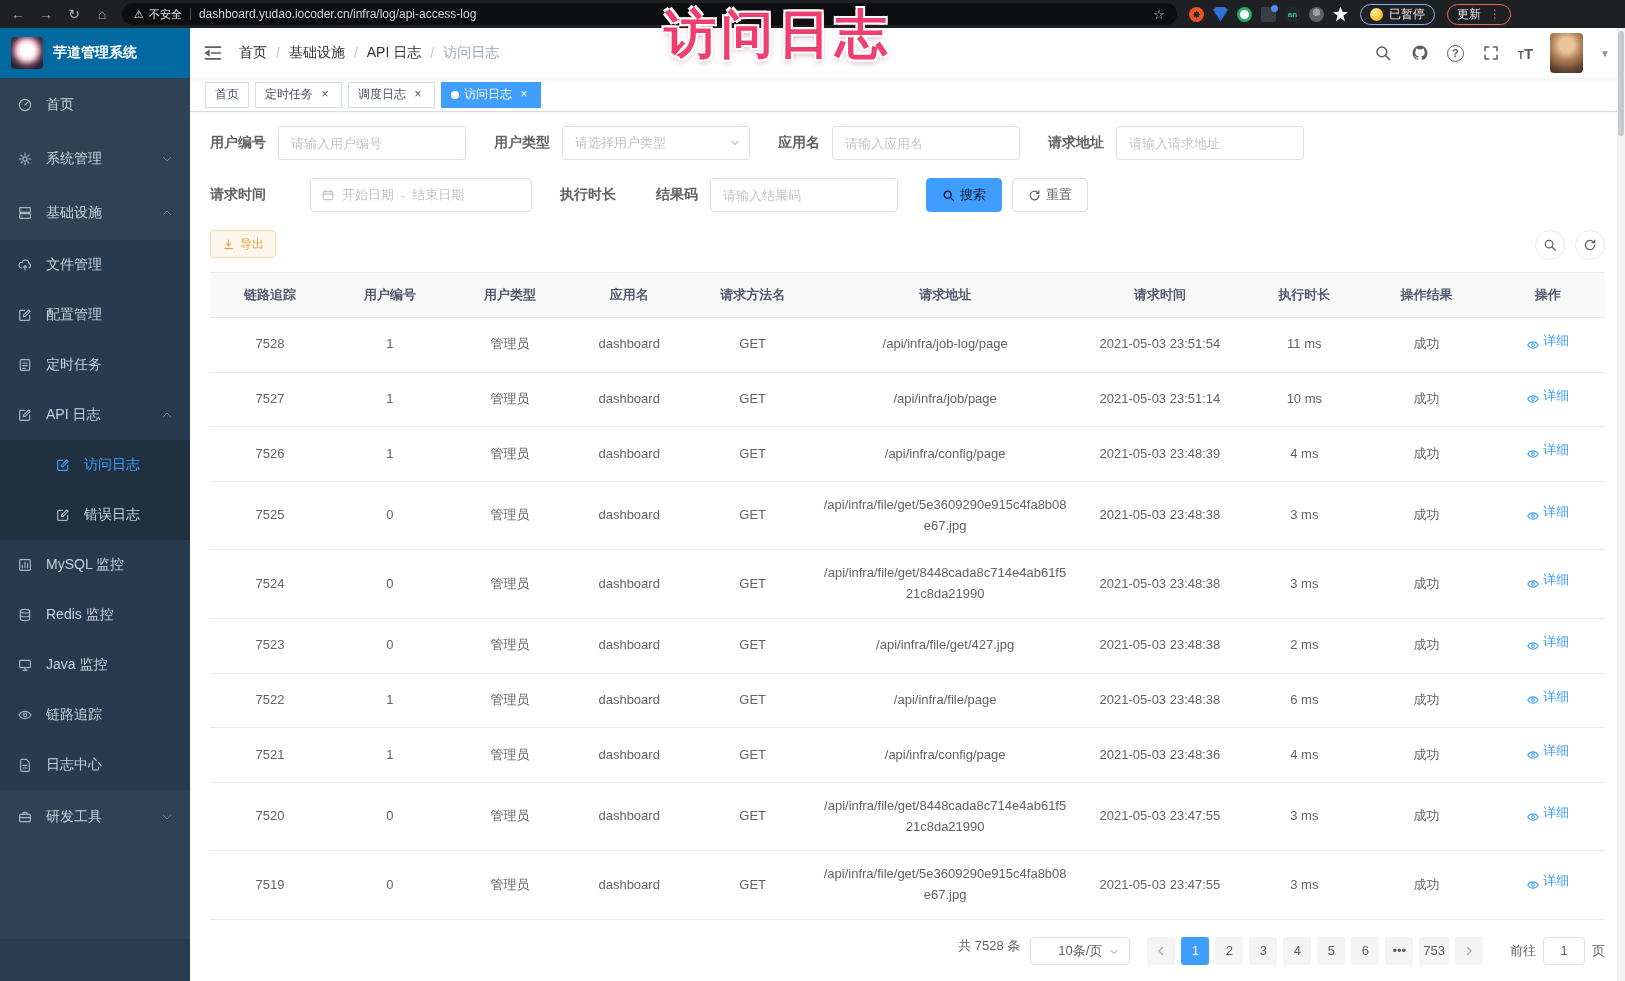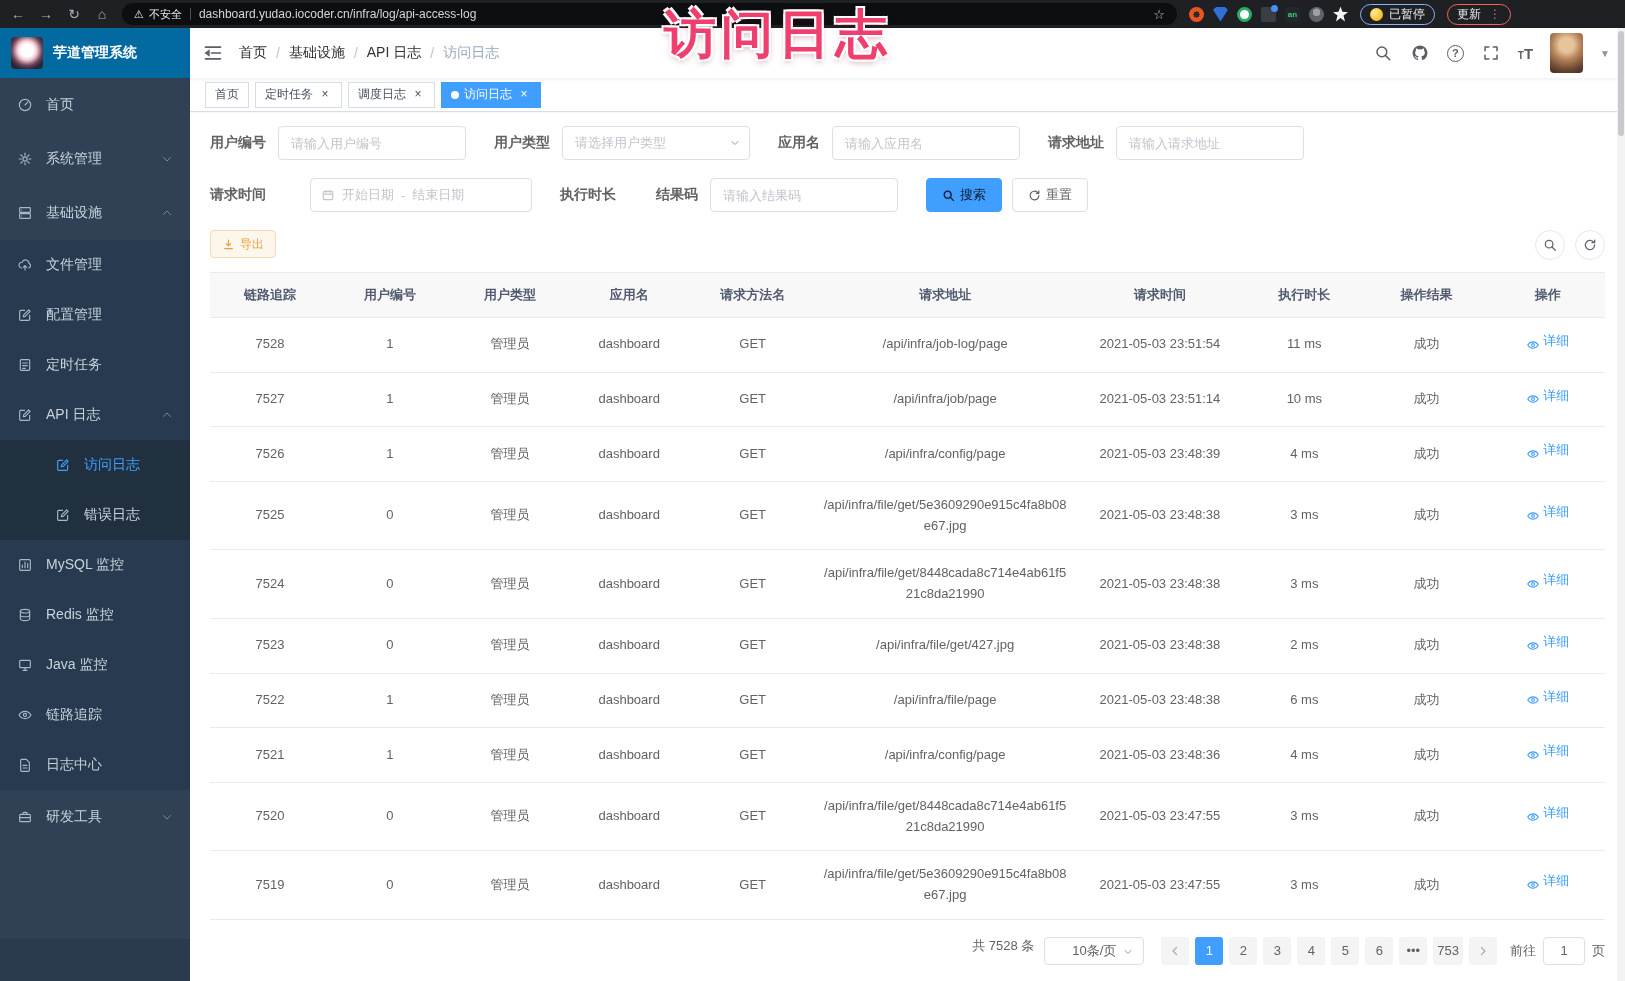--- a/index.html
+++ b/index.html
@@ -109,21 +109,21 @@
 
   
   .pager{display:flex;justify-content:flex-end;margin:17px 0 0;font-size:13px;color:#606266;}
   .pager .total{margin-right:10px;white-space:nowrap;}
   .size-select{position:relative;width:100px;height:28px;border:1px solid #dcdfe6;border-radius:4px;display:flex;align-items:center;justify-content:center;color:#606266;font-size:13px;margin-right:14px;cursor:pointer;background:#fff;}
   .size-select .sel-caret{top:8px;}
   .page-btn{min-width:28px;height:28px;padding:0 4px;margin:0 3px;border-radius:3px;background:#f4f4f5;color:#606266;display:inline-flex;align-items:center;justify-content:center;cursor:pointer;border:none;font-size:13px;font-family:inherit;}
   .page-btn.active{background:#409EFF;color:#fff;}
   .page-btn.nav{color:#a8abb2;}
   .page-btn svg{width:12px;height:12px;}
-  .goto{display:flex;align-items:center;gap:7px;margin-left:10px;white-space:nowrap;}
+  .goto{display:flex;align-items:center;gap:7px;margin-left:24px;white-space:nowrap;}
   .goto-input{width:42px;height:28px;border:1px solid #dcdfe6;border-radius:4px;text-align:center;font-size:13px;color:#606266;outline:none;font-family:inherit;}
 
   
   .watermark{position:absolute;left:664px;top:0px;font-size:52px;font-weight:bold;letter-spacing:5px;color:#ee3f6e;z-index:50;white-space:nowrap;
     text-shadow:-2px -2px 0 #fff,2px -2px 0 #fff,-2px 2px 0 #fff,2px 2px 0 #fff,0 3px 6px rgba(120,0,40,.35);}
   .page-scrollbar{position:absolute;right:0;top:28px;bottom:0;width:8px;background:#f3f3f3;z-index:40;}
   .page-scrollbar .thumb{position:absolute;left:1px;top:3px;width:6px;height:105px;border-radius:3px;background:#c6c9ce;}
 </style>
 </head>
 <body>

